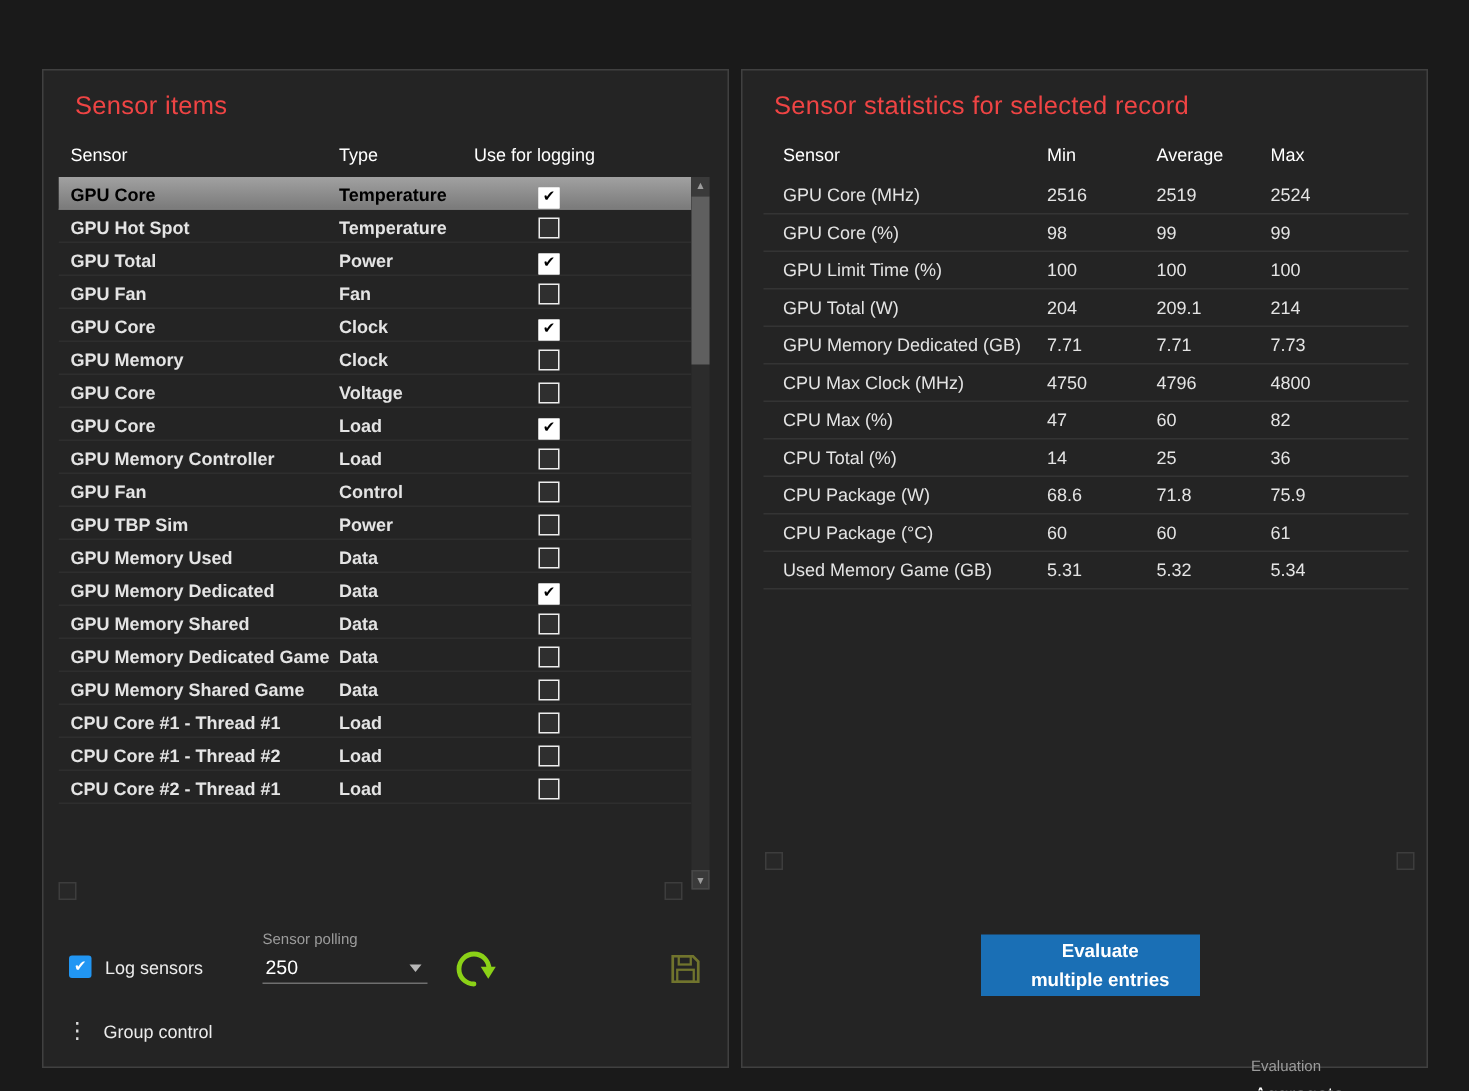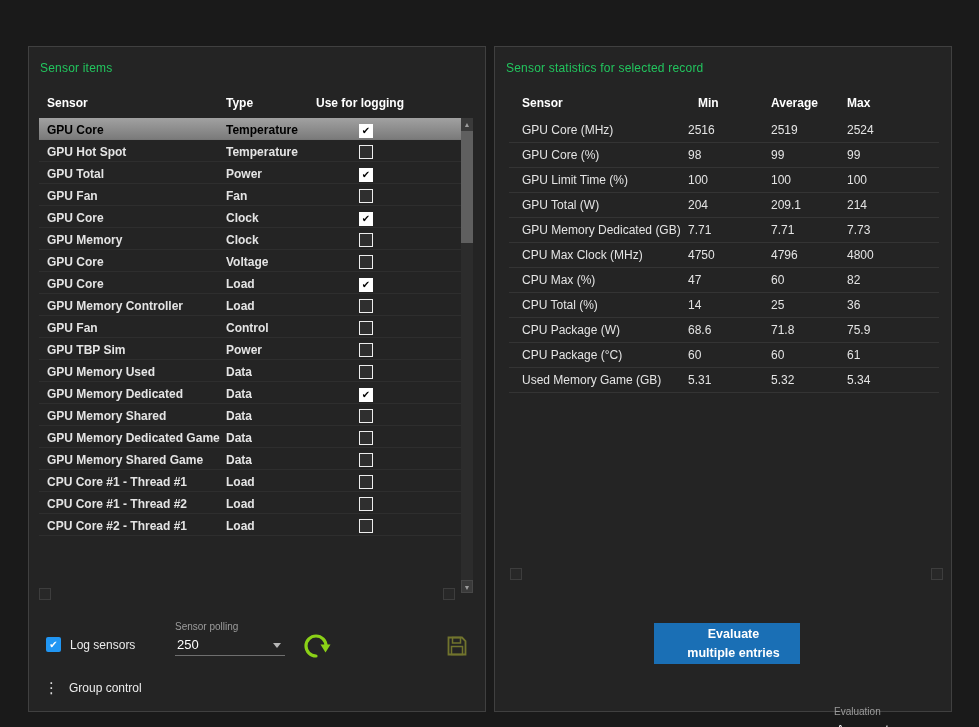--- a/index.html
+++ b/index.html
@@ -4,24 +4,24 @@
 <style>
   * { margin:0; padding:0; box-sizing:border-box; }
   html, body { width:979px; height:727px; background:#1a1a1a; overflow:hidden;
     font-family:"Liberation Sans","DejaVu Sans",sans-serif; color:#e4e4e4; }
   #stage { position:relative; width:979px; height:727px; }
 
   .panel { position:absolute; top:46px; height:666px; width:458px;
     background:#242424; border:1px solid #404040; }
   #left-panel { left:28px; }
   #right-panel { left:494px; }
-  .panel-title { position:absolute; top:14px; left:11px; font-size:12px; color:#22c55e; letter-spacing:.2px; }
-
-  
-  .hdr { position:absolute; top:49px; height:22px; font-size:12px; font-weight:bold; color:#fff; }
+  .panel-title { position:absolute; top:14px; left:21px; font-size:17px; color:#ef4444; letter-spacing:.2px; }
+
+  
+  .hdr { position:absolute; top:49px; height:22px; font-size:12px; font-weight:normal; color:#fff; }
   #left-header { left:10px; right:26px; }
   #left-header .h-sensor { position:absolute; left:8px; }
   #left-header .h-type   { position:absolute; left:187px; }
   #left-header .h-log    { position:absolute; left:277px; }
 
   #sensor-list { position:absolute; top:71px; left:10px; width:422px; height:475px; overflow:hidden; }
   .srow { position:relative; height:22px; border-bottom:1px solid #2e2e2e; font-size:12px; cursor:default;font-weight:bold; }
   .srow .c-name { position:absolute; left:8px;  top:5px; white-space:nowrap; }
   .srow .c-type { position:absolute; left:187px; top:5px; white-space:nowrap; }
   .srow .c-chk  { position:absolute; left:320px; top:5px; }
@@ -72,21 +72,21 @@
   
   #right-header { left:14px; right:14px; }
   #right-header .h-sensor { position:absolute; left:13px; }
   #right-header .h-min { position:absolute; left:189px; }
   #right-header .h-avg { position:absolute; left:262px; }
   #right-header .h-max { position:absolute; left:338px; }
 
   #stats-list { position:absolute; top:71px; left:14px; width:430px; }
   .stat-row { position:relative; height:25px; border-bottom:1px solid #343434; font-size:12px; }
   .stat-row span { position:absolute; top:5px; white-space:nowrap; }
-  .st-name { left:13px; } .st-min { left:179px; } .st-avg { left:262px; } .st-max { left:338px; }
+  .st-name { left:13px; } .st-min { left:189px; } .st-avg { left:262px; } .st-max { left:338px; }
 
   
   #evaluate-btn { position:absolute; left:159px; top:576px; width:146px; height:41px;
     background:var(--accent-blue); color:#fff; font-weight:bold; font-size:12.5px;
     border:none; cursor:pointer; white-space:pre-line; line-height:1.45; text-align:center;
     font-family:"Liberation Sans","DejaVu Sans",sans-serif;padding-left:13px; }
   #evaluation { position:absolute; left:339px; top:611px; width:106px;margin-top:48px; }
 </style>
 </head>
 <body>

